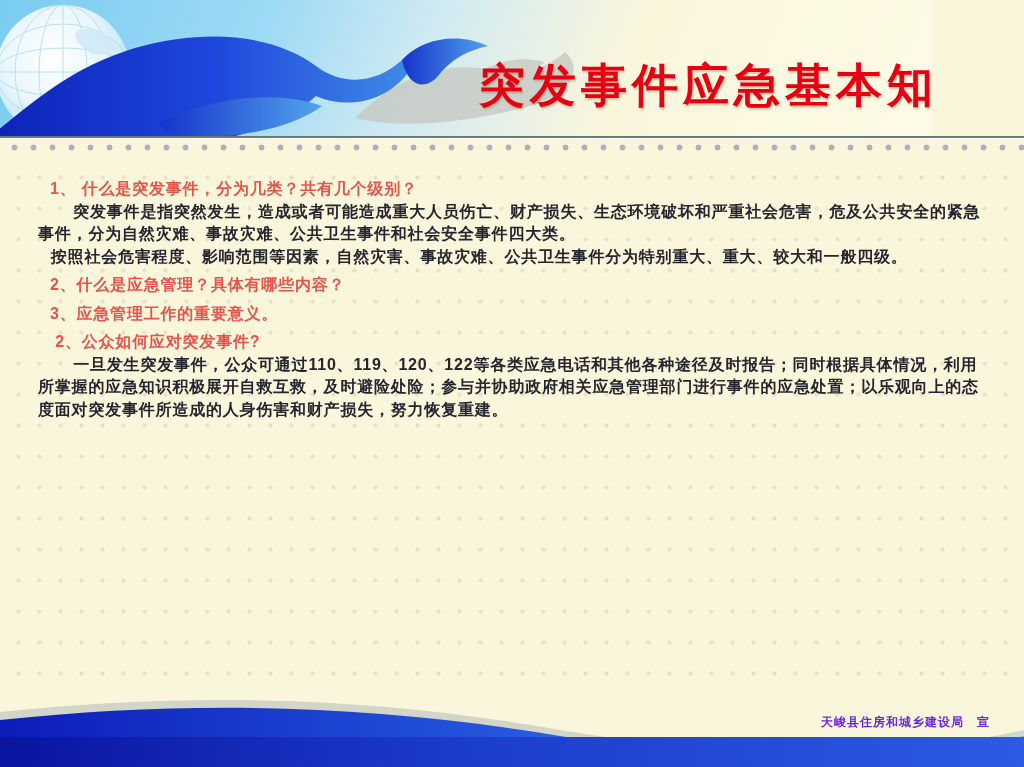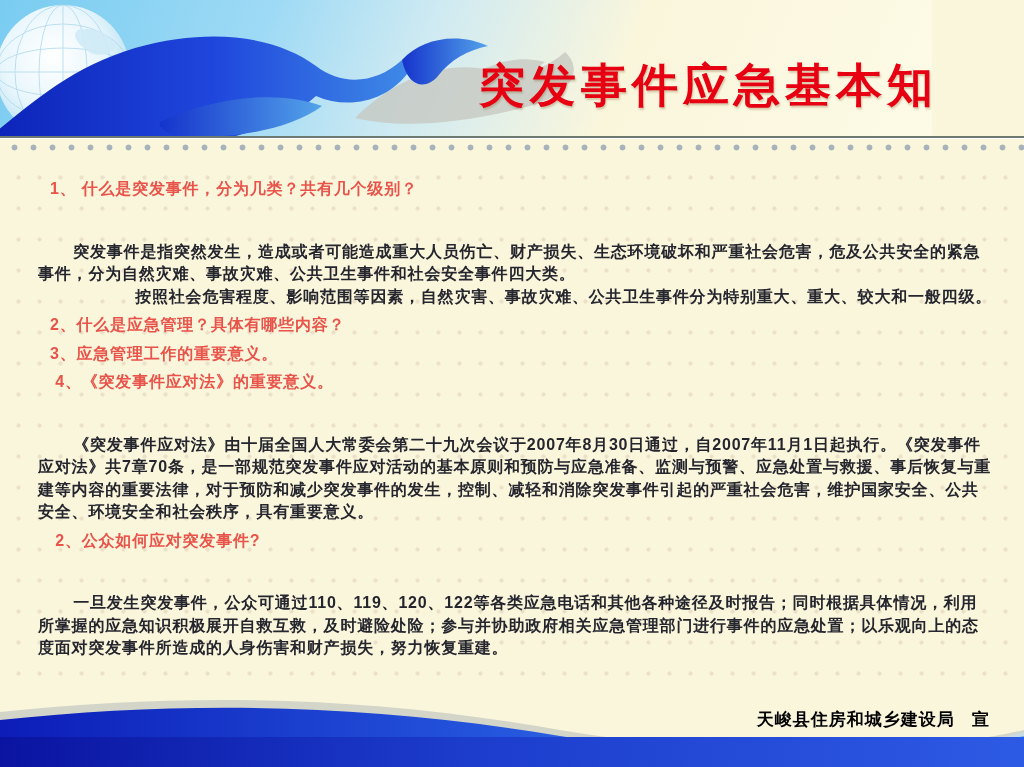--- a/index.html
+++ b/index.html
@@ -38,27 +38,27 @@
     background-image:radial-gradient(circle,rgba(214,190,168,0.38) 1.8px,rgba(0,0,0,0) 2.4px);
     background-size:21px 31px;background-position:8px 6px;
     color:#25252e;
     font-size:16px;font-weight:bold;line-height:22.5px;letter-spacing:0.8px;
   }
   .sec-heading{
     margin:6px 0 0 12px;font-size:16px;line-height:22.5px;
     color:#e8534a;font-weight:bold;white-space:pre-wrap;
   }
   .sec-para{margin:0;white-space:normal;}
-  .ind-2{text-indent:2.2em;margin-top:40px;}
-  .ind-1{text-indent:0.8em;text-align:right;}
+  .ind-2{text-indent:2.2em;}
+  .ind-1{text-indent:0.8em;}
   
   .footer{position:absolute;left:0;bottom:0;width:1024px;height:77px;}
   .credit{
     position:absolute;right:34px;bottom:36px;
-    font-size:17px;font-weight:bold;color:#000000;letter-spacing:1px;
+    font-size:12px;font-weight:bold;color:#6d28d9;letter-spacing:1px;
     white-space:pre;
   }
   .watermark-bar{
     position:absolute;left:0;bottom:0;width:1024px;height:30px;
     line-height:30px;color:#ffffff;font-size:15px;letter-spacing:0.5px;
     padding-left:10px;box-sizing:border-box;white-space:pre;
   }
 </style>
 </head>
 <body>
@@ -126,24 +126,20 @@
       <p class="sec-para ind-2">突发事件是指突然发生，造成或者可能造成重大人员伤亡、财产损失、生态环境破坏和严重社会危害，危及公共安全的紧急事件，分为自然灾难、事故灾难、公共卫生事件和社会安全事件四大类。</p>
       <p class="sec-para ind-1">按照社会危害程度、影响范围等因素，自然灾害、事故灾难、公共卫生事件分为特别重大、重大、较大和一般四级。</p>
     </section>
     <section>
       <h2 class="sec-heading">2、什么是应急管理？具体有哪些内容？</h2>
     </section>
     <section>
       <h2 class="sec-heading">3、应急管理工作的重要意义。</h2>
     </section>
     <section>
-      <h2 class="sec-heading"> 4、《突发事件应对法》的重要意义。</h2>
-      <p class="sec-para ind-2">《突发事件应对法》由十届全国人大常委会第二十九次会议于2007年8月30日通过，自2007年11月1日起执行。《突发事件应对法》共7章70条，是一部规范突发事件应对活动的基本原则和预防与应急准备、监测与预警、应急处置与救援、事后恢复与重建等内容的重要法律，对于预防和减少突发事件的发生，控制、减轻和消除突发事件引起的严重社会危害，维护国家安全、公共安全、环境安全和社会秩序，具有重要意义。</p>
-    </section>
-    <section>
       <h2 class="sec-heading"> 2、公众如何应对突发事件?</h2>
       <p class="sec-para ind-2">一旦发生突发事件，公众可通过110、119、120、122等各类应急电话和其他各种途径及时报告；同时根据具体情况，利用所掌握的应急知识积极展开自救互救，及时避险处险；参与并协助政府相关应急管理部门进行事件的应急处置；以乐观向上的态度面对突发事件所造成的人身伤害和财产损失，努力恢复重建。</p>
     </section>
   </main>
 
 <div class="footer">
   <svg width="1024" height="77" viewBox="0 0 1024 77" aria-hidden="true">
     <defs>
       <linearGradient id="footWave" x1="0" y1="0" x2="1" y2="0">
         <stop offset="0%" stop-color="#0c1db8"></stop>

